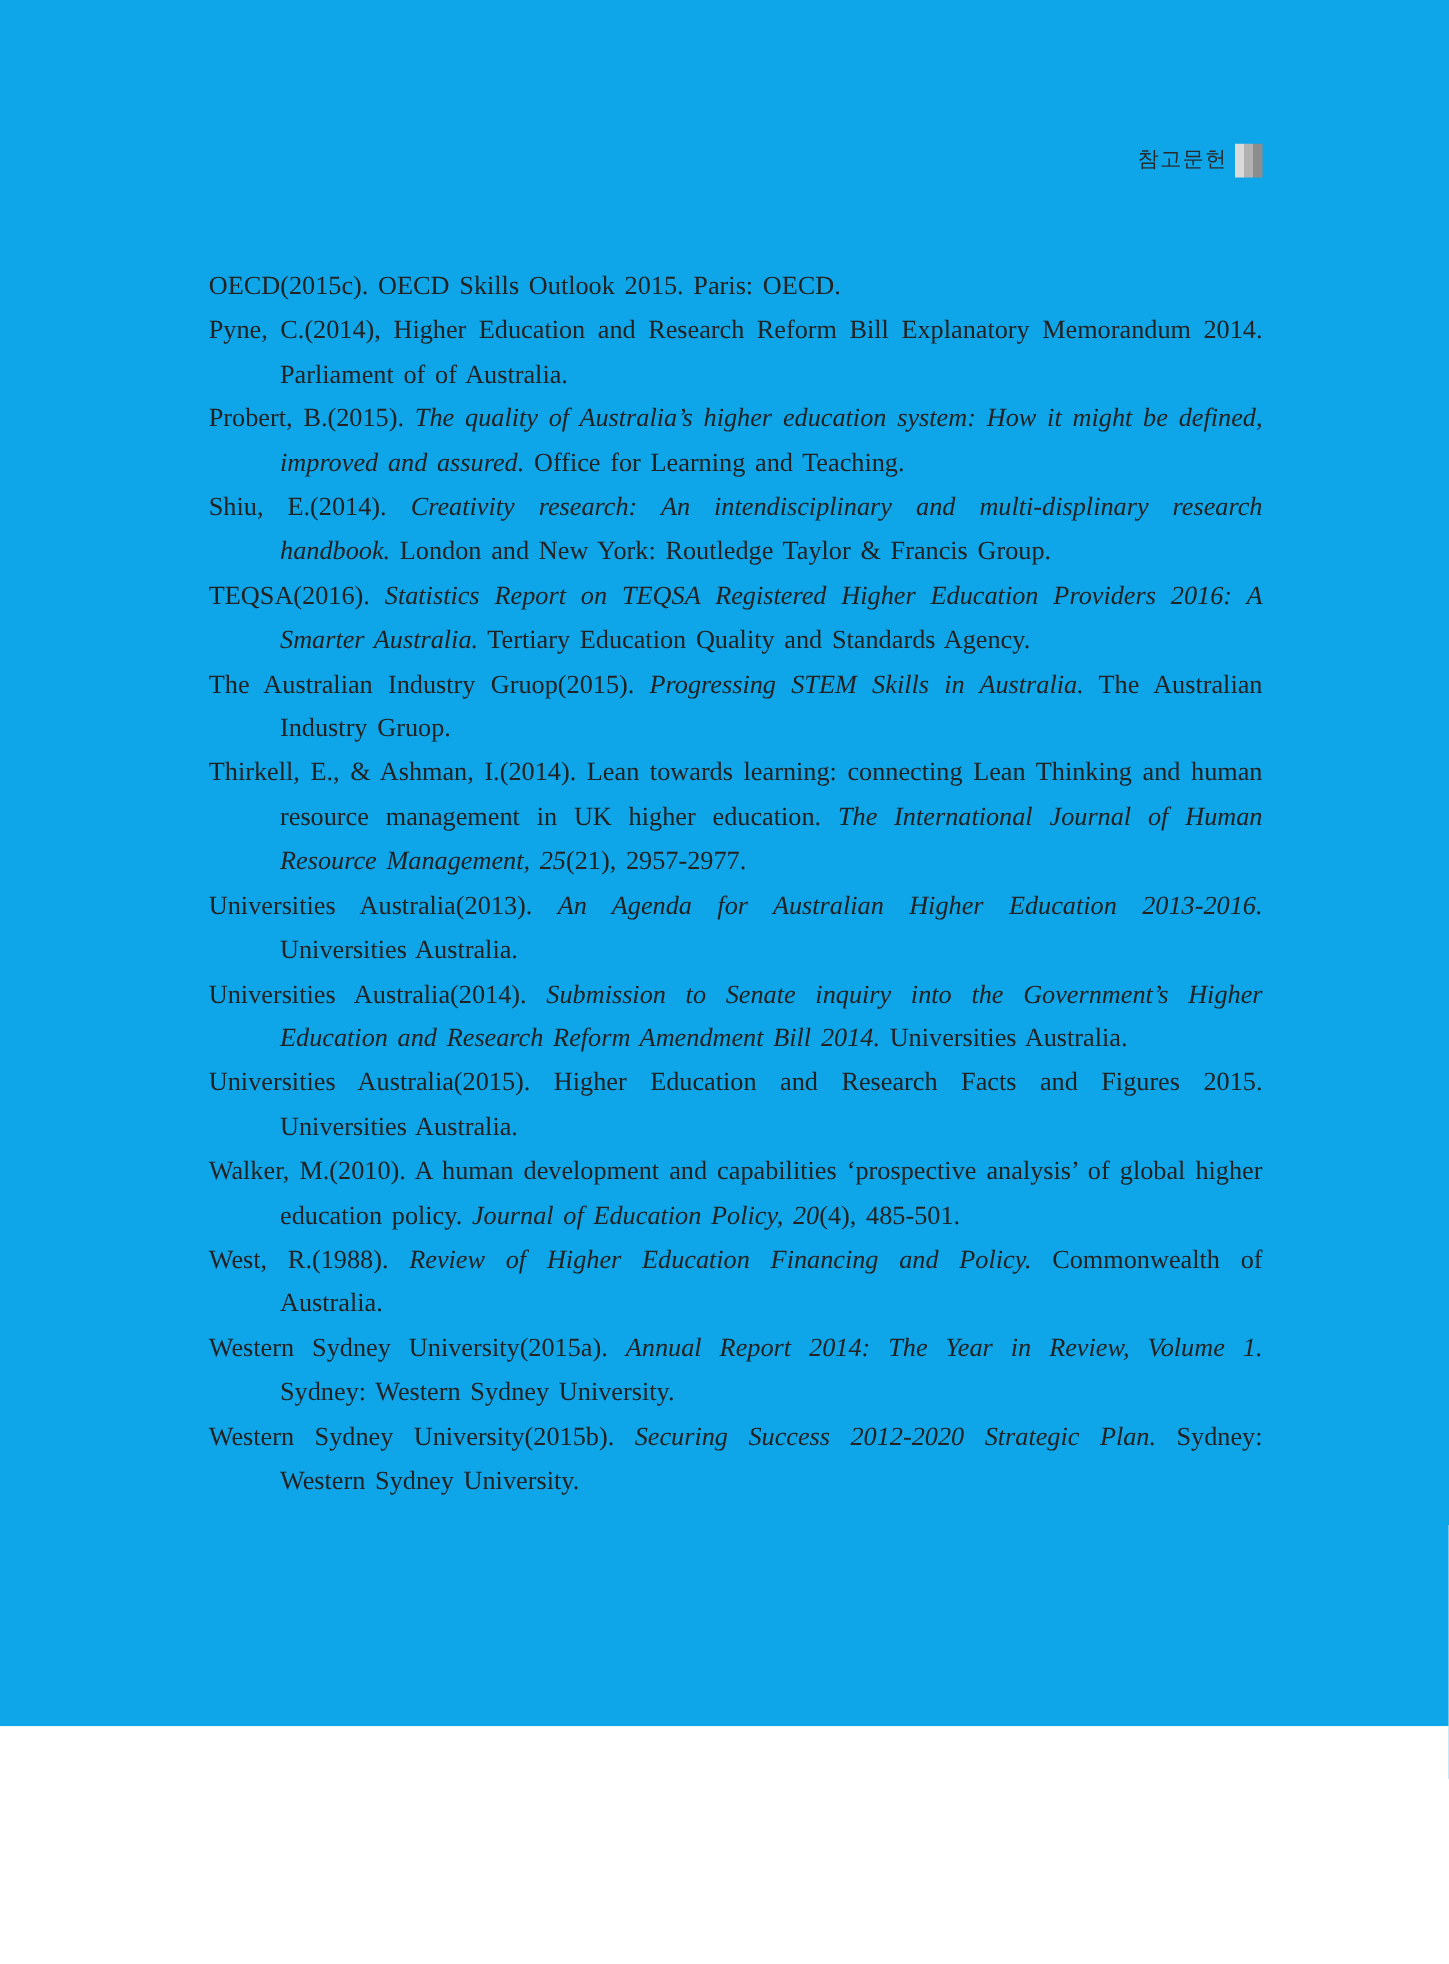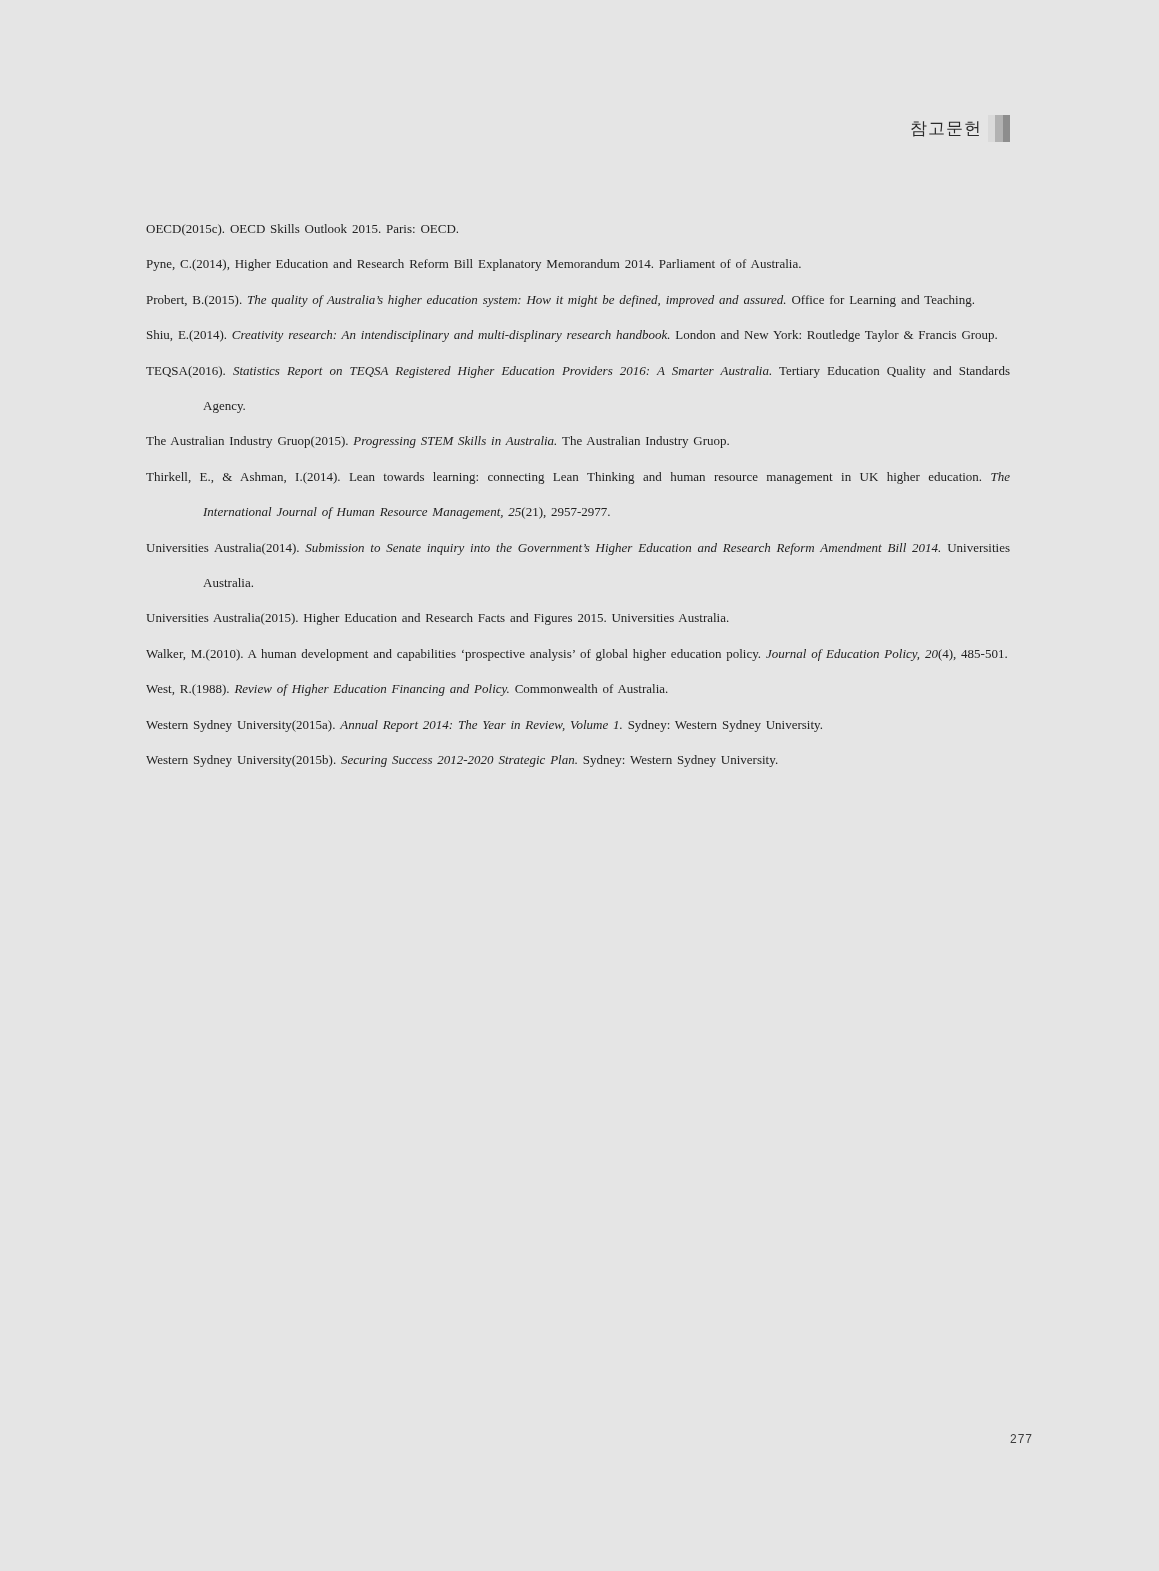--- a/index.html
+++ b/index.html
@@ -1,21 +1,21 @@
 <!DOCTYPE html>
 <html><head>
 <meta charset="utf-8">
 <style>
   * { margin: 0; padding: 0; box-sizing: border-box; }
   html, body { background: #ffffff; }
   .page {
     position: relative;
     width: 1159px;
-    height: 1571px;
-    background: #e5e5e5;
+    height: 1381px;
+    background: #0ea5e9;
     overflow: hidden;
     font-family: "Liberation Serif", "DejaVu Serif", serif;
     color: #222222;
   }
   .page-header {
     position: absolute;
     top: 115px;
     right: 149px;
     display: flex;
     align-items: center;
@@ -38,27 +38,28 @@
       #b2b2b2 34%, #b2b2b2 67%,
       #8d8d8d 67%, #8d8d8d 100%);
   }
   .refs {
     position: absolute;
     left: 146px;
     top: 211px;
     width: 864px;
   }
   .ref {
-    font-size: 13px;
+    font-size: 21px;
     line-height: 35.4px;
     text-align: justify;
     word-spacing: 0.12em;
     padding-left: 57px;
     text-indent: -57px;
     color: #222222;
+    margin-left: 21px;
   }
   .ref .it {
     font-style: italic;
   }
   .page-number {
     position: absolute;
     left: 1010px;
     top: 1432px;
     font-family: "Liberation Sans", "DejaVu Sans", sans-serif;
     font-size: 12px;
@@ -77,20 +78,21 @@
   </div>
 
   <div class="refs">
       <p class="ref"><span>OECD(2015c). OECD Skills Outlook 2015. Paris: OECD.</span></p>
       <p class="ref"><span>Pyne, C.(2014), Higher Education and Research Reform Bill Explanatory Memorandum 2014. Parliament of of Australia.</span></p>
       <p class="ref"><span>Probert, B.(2015). </span><span class="it">The quality of Australia’s higher education system: How it might be defined, improved and assured.</span><span> Office for Learning and Teaching.</span></p>
       <p class="ref"><span>Shiu, E.(2014). </span><span class="it">Creativity research: An intendisciplinary and multi-displinary research handbook.</span><span> London and New York: Routledge Taylor &amp; Francis Group.</span></p>
       <p class="ref"><span>TEQSA(2016). </span><span class="it">Statistics Report on TEQSA Registered Higher Education Providers 2016: A Smarter Australia.</span><span> Tertiary Education Quality and Standards Agency.</span></p>
       <p class="ref"><span>The Australian Industry Gruop(2015). </span><span class="it">Progressing STEM Skills in Australia.</span><span> The Australian Industry Gruop.</span></p>
       <p class="ref"><span>Thirkell, E., &amp; Ashman, I.(2014). Lean towards learning: connecting Lean Thinking and human resource management in UK higher education. </span><span class="it">The International Journal of Human Resource Management, 25</span><span>(21), 2957-2977.</span></p>
+      <p class="ref"><span>Universities Australia(2013). </span><span class="it">An Agenda for Australian Higher Education 2013-2016.</span><span> Universities Australia.</span></p>
       <p class="ref"><span>Universities Australia(2014). </span><span class="it">Submission to Senate inquiry into the Government’s Higher Education and Research Reform Amendment Bill 2014.</span><span> Universities Australia.</span></p>
       <p class="ref"><span>Universities Australia(2015). Higher Education and Research Facts and Figures 2015. Universities Australia.</span></p>
       <p class="ref"><span>Walker, M.(2010). A human development and capabilities ‘prospective analysis’ of global higher education policy. </span><span class="it">Journal of Education Policy, 20</span><span>(4), 485-501.</span></p>
       <p class="ref"><span>West, R.(1988). </span><span class="it">Review of Higher Education Financing and Policy.</span><span> Commonwealth of Australia.</span></p>
       <p class="ref"><span>Western Sydney University(2015a). </span><span class="it">Annual Report 2014: The Year in Review, Volume 1.</span><span> Sydney: Western Sydney University.</span></p>
       <p class="ref"><span>Western Sydney University(2015b). </span><span class="it">Securing Success 2012-2020 Strategic Plan.</span><span> Sydney: Western Sydney University.</span></p>
     </div>
 
   <div class="page-number">277</div>
 

